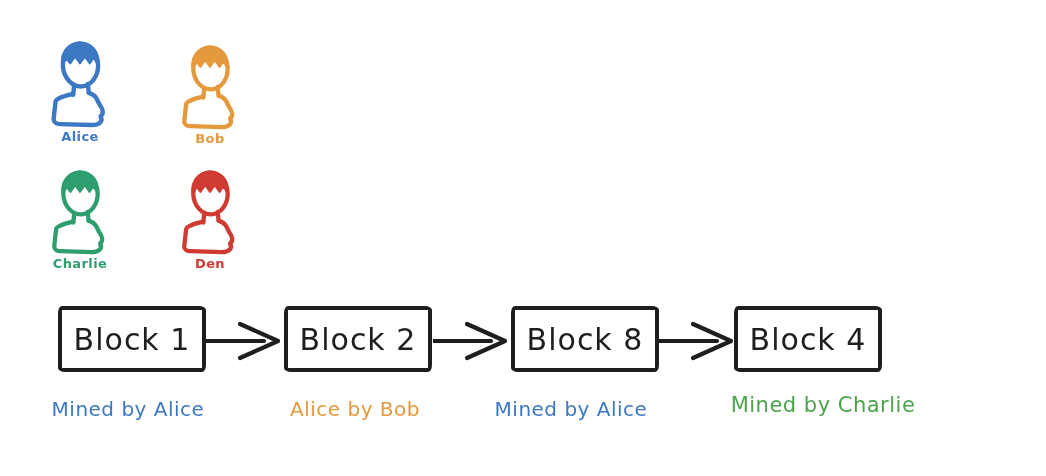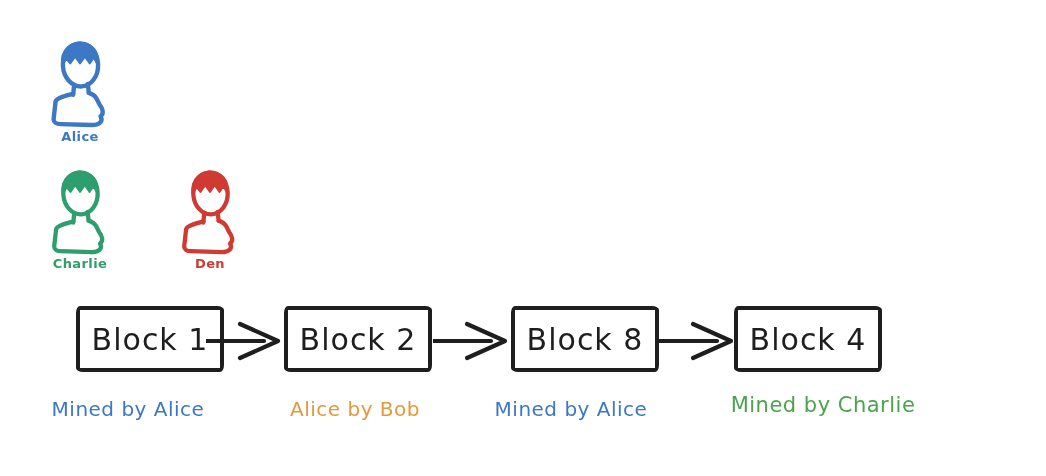--- a/index.html
+++ b/index.html
@@ -30,21 +30,21 @@
     border: 4px solid;
     border-radius: 4px 7px 4px 7px / 7px 4px 7px 4px;
     display: flex;
     align-items: center;
     justify-content: center;
     font-size: 30px;
     letter-spacing: 1px;
     box-sizing: border-box;
     background: #ffffff;
   }
-  .block-1 { left: 58px; margin-left: 18px; }
+  .block-1 { left: 58px; }
   .block-2 { left: 284px; }
   .block-3 { left: 511px; }
   .block-4 { left: 734px; }
 
   
   .chain-arrow { position: absolute; top: 320px; width: 76px; height: 42px; }
   .arrow-1 { left: 206px; }
   .arrow-2 { left: 433px; }
   .arrow-3 { left: 659px; }
 
@@ -87,20 +87,26 @@
 
 <div class="canvas">
 
   <div class="person person-alice" style="color: rgb(60, 120, 195);">
     <svg width="64" height="88" viewBox="0 0 64 90">
       <use href="#person-symbol"></use>
     </svg>
     <div class="pname">Alice</div>
   </div>
 
+  <div class="person person-bob" style="color: rgb(229, 153, 61);">
+    <svg width="64" height="86" viewBox="0 0 64 90">
+      <use href="#person-symbol"></use>
+    </svg>
+    <div class="pname">Bob</div>
+  </div>
 
   <div class="person person-charlie" style="color: rgb(47, 158, 110);">
     <svg width="64" height="86" viewBox="0 0 64 90">
       <use href="#person-symbol"></use>
     </svg>
     <div class="pname">Charlie</div>
   </div>
 
   <div class="person person-den" style="color: rgb(207, 59, 51);">
     <svg width="64" height="86" viewBox="0 0 64 90">

